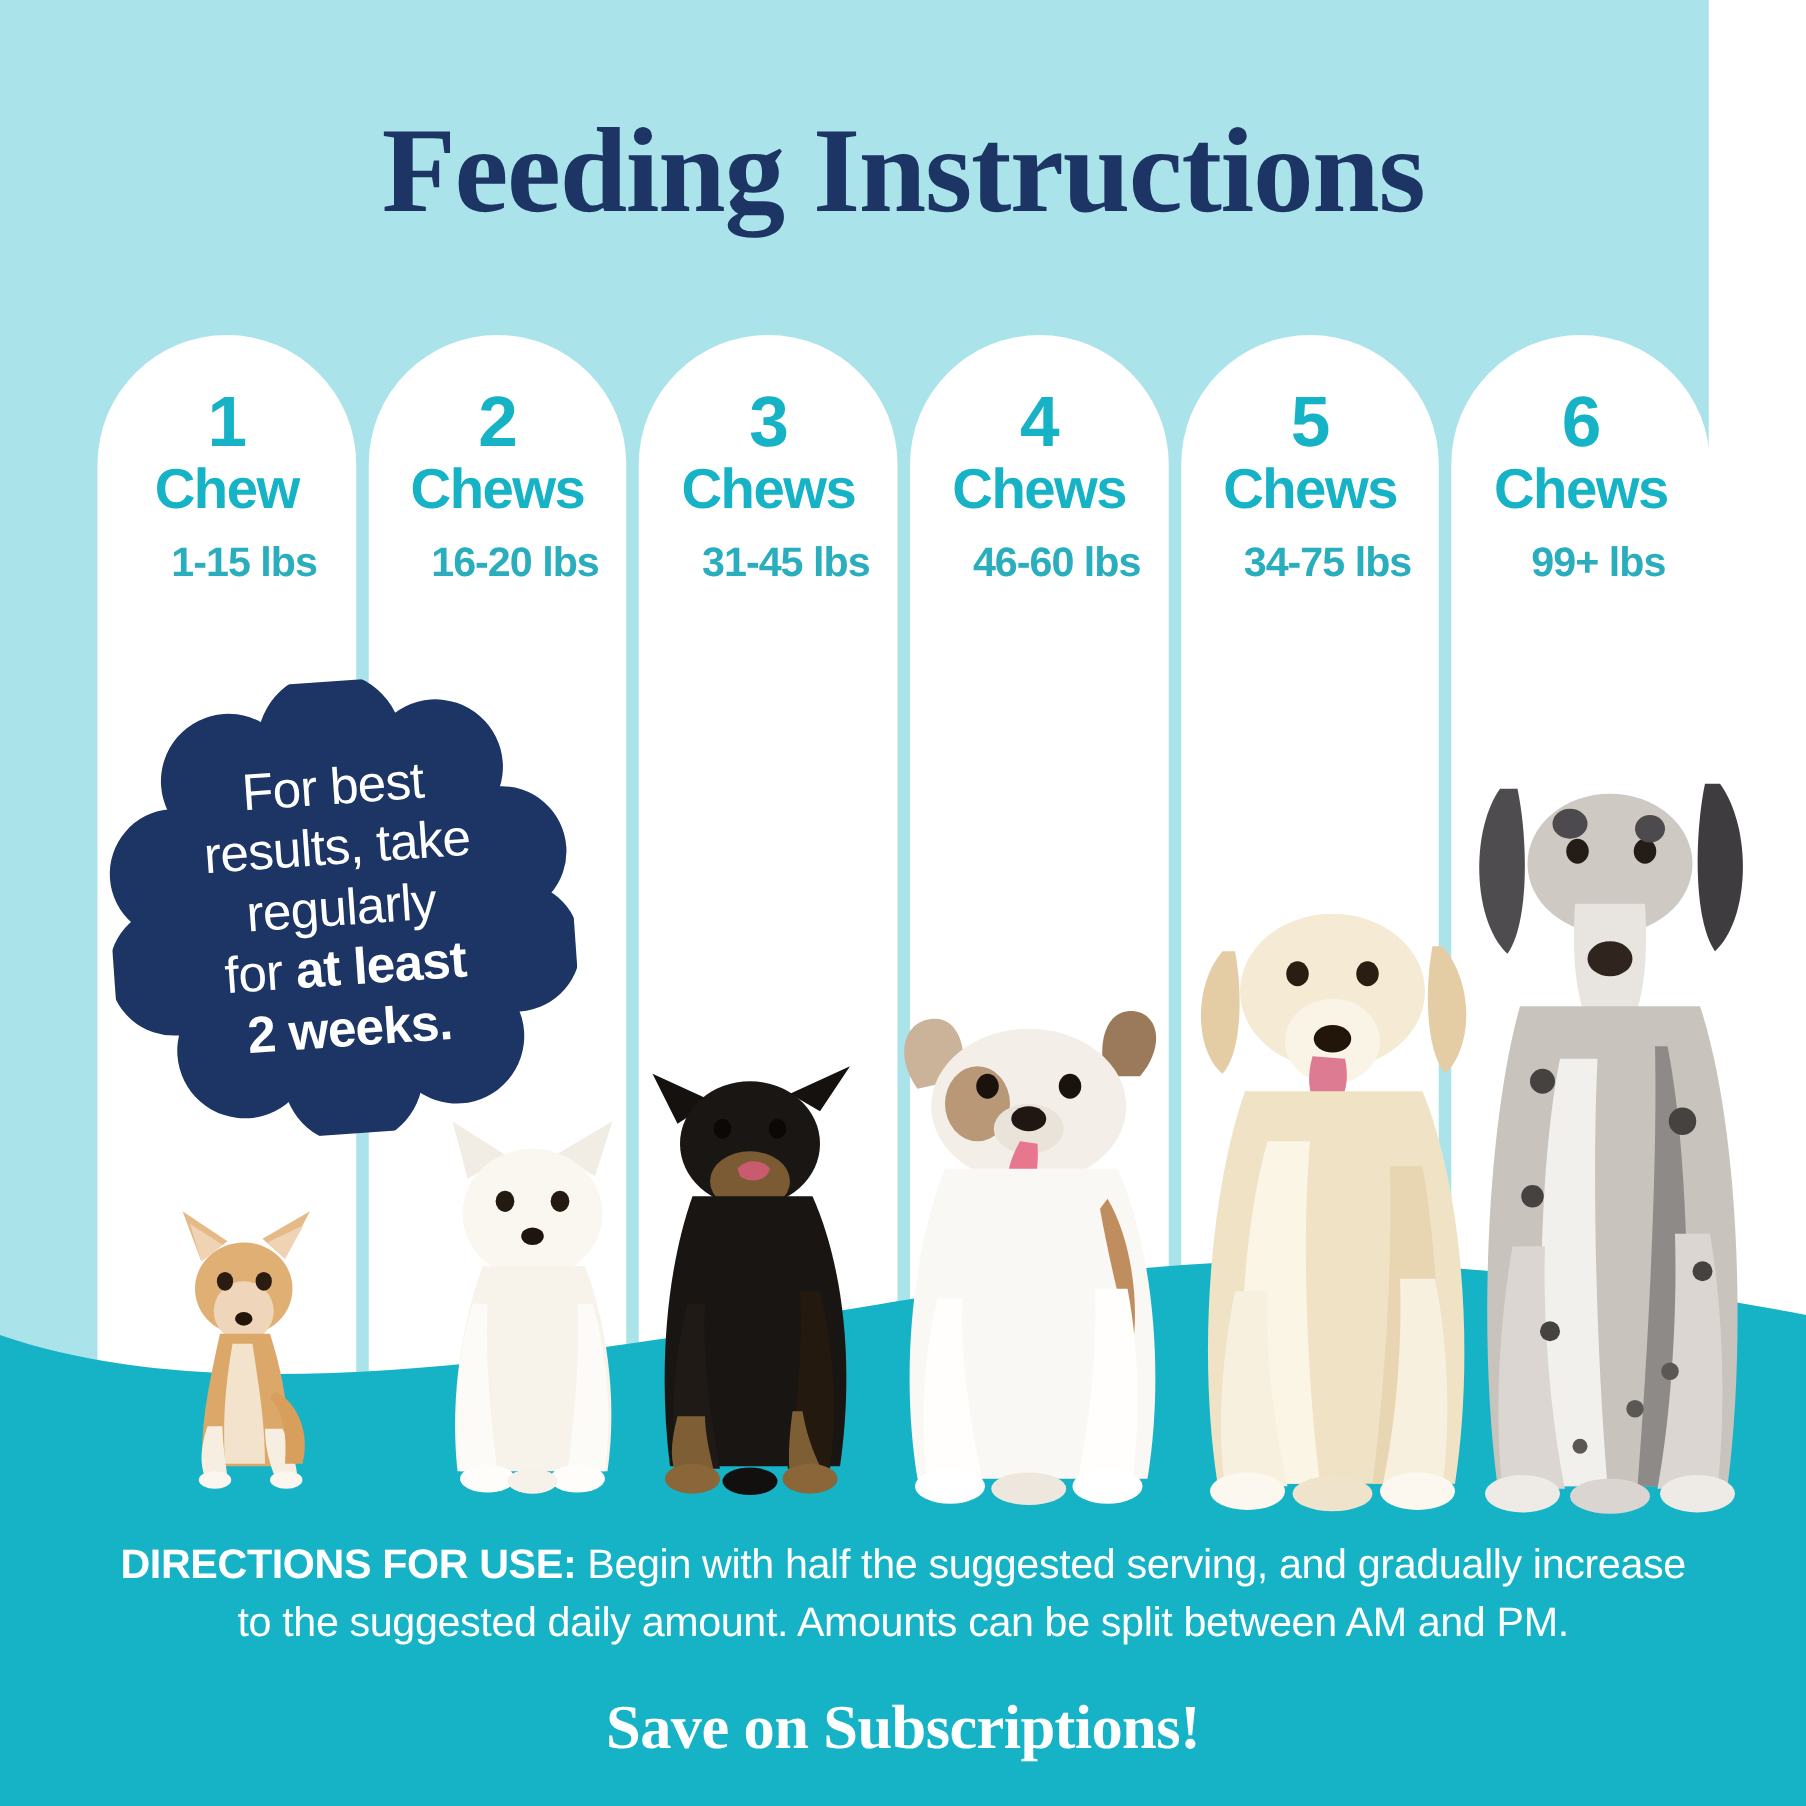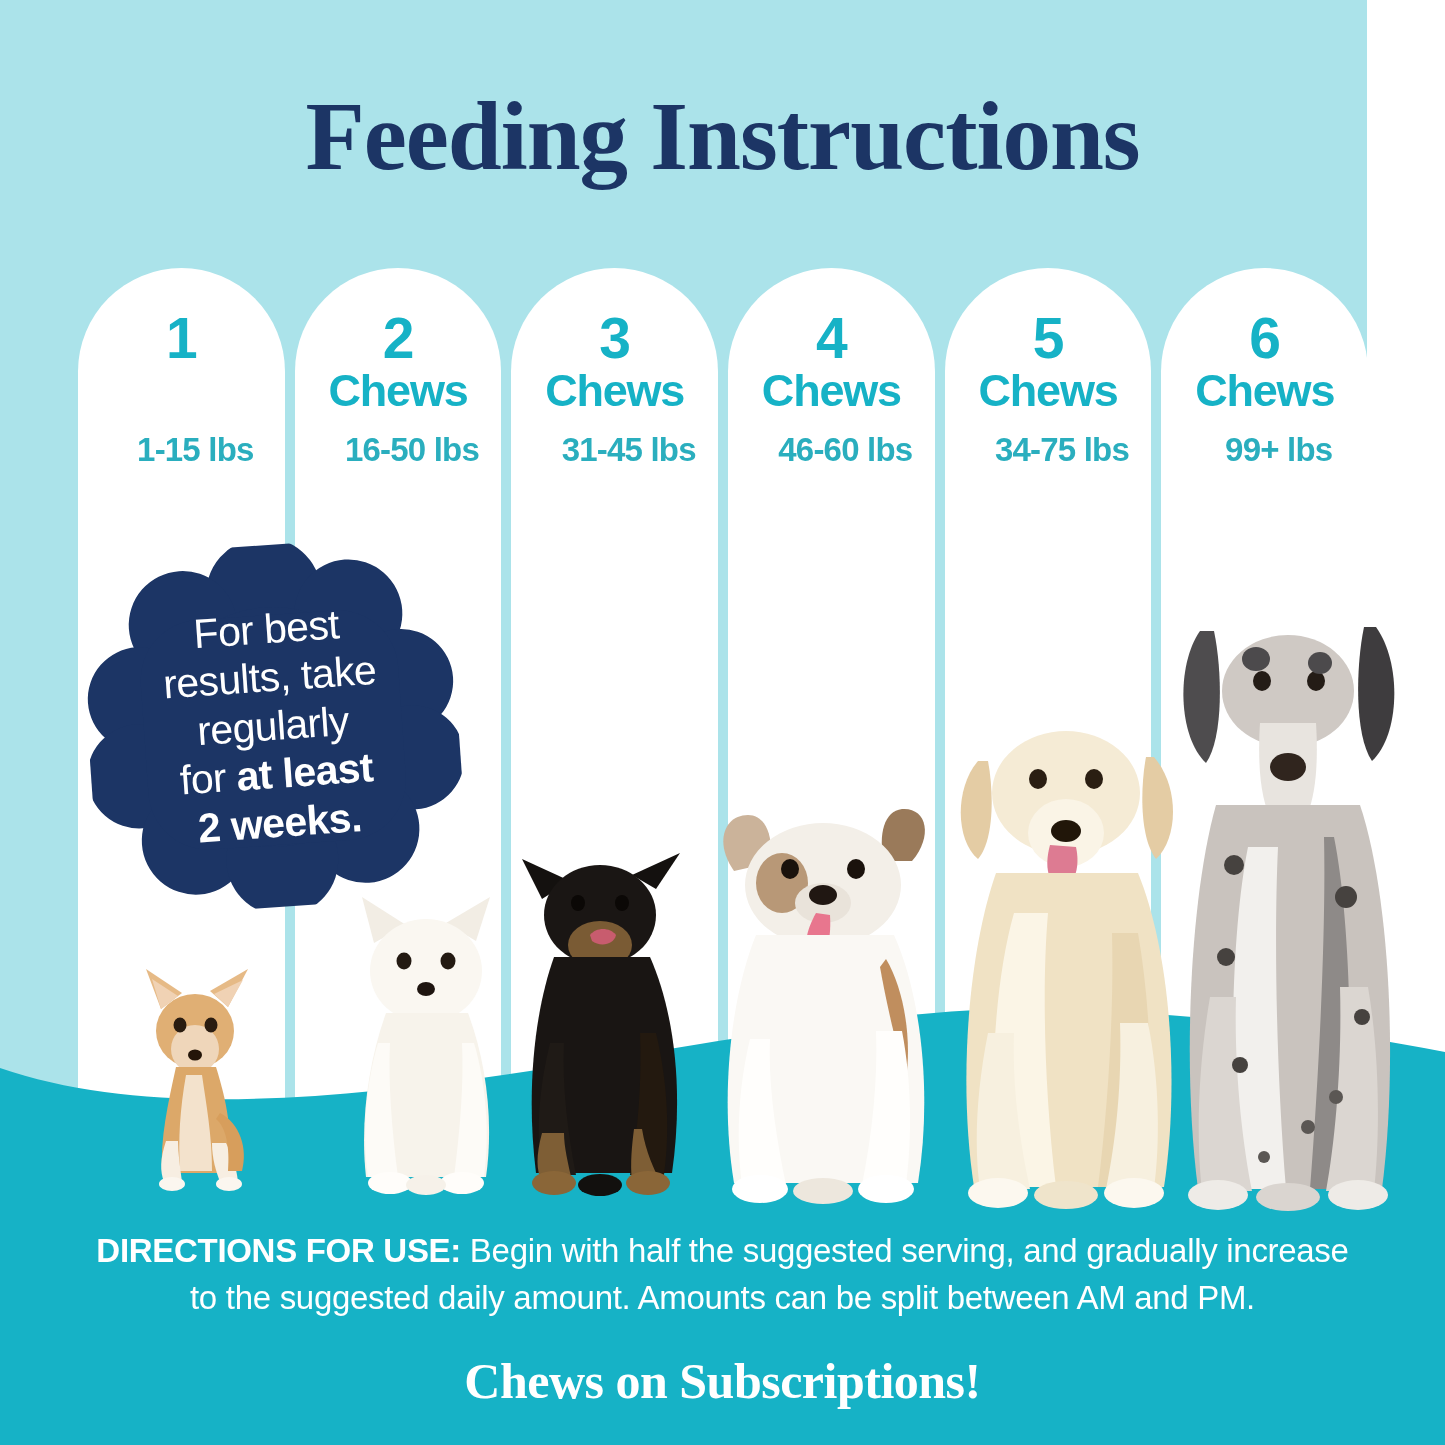--- a/index.html
+++ b/index.html
@@ -142,26 +142,27 @@
 </head>
 <body>
 
 <div id="root">
 
   <div id="title">Feeding Instructions</div>
 
   <div id="columns">
     <div class="col">
       <div class="col-num">1</div>
+      <div class="col-unit">Chew</div>
       <div class="col-weight">1-15 lbs</div>
     </div>
     <div class="col">
       <div class="col-num">2</div>
       <div class="col-unit">Chews</div>
-      <div class="col-weight">16-50 lbs</div>
+      <div class="col-weight">16-20 lbs</div>
     </div>
     <div class="col">
       <div class="col-num">3</div>
       <div class="col-unit">Chews</div>
       <div class="col-weight">31-45 lbs</div>
     </div>
     <div class="col">
       <div class="col-num">4</div>
       <div class="col-unit">Chews</div>
       <div class="col-weight">46-60 lbs</div>
@@ -336,15 +337,15 @@
     <div>results, take</div>
     <div>regularly</div>
     <div><span>for </span><b>at least</b></div>
     <div><b>2 weeks.</b></div>
   </div>
 
   <div id="directions">
     <span class="lead">DIRECTIONS FOR USE:</span><span> Begin with half the suggested serving, and gradually increase to the suggested daily amount. Amounts can be split between AM and PM.</span>
   </div>
 
-  <div id="cta">Chews on Subscriptions!</div>
+  <div id="cta">Save on Subscriptions!</div>
 
 </div>
 
 </body></html>

